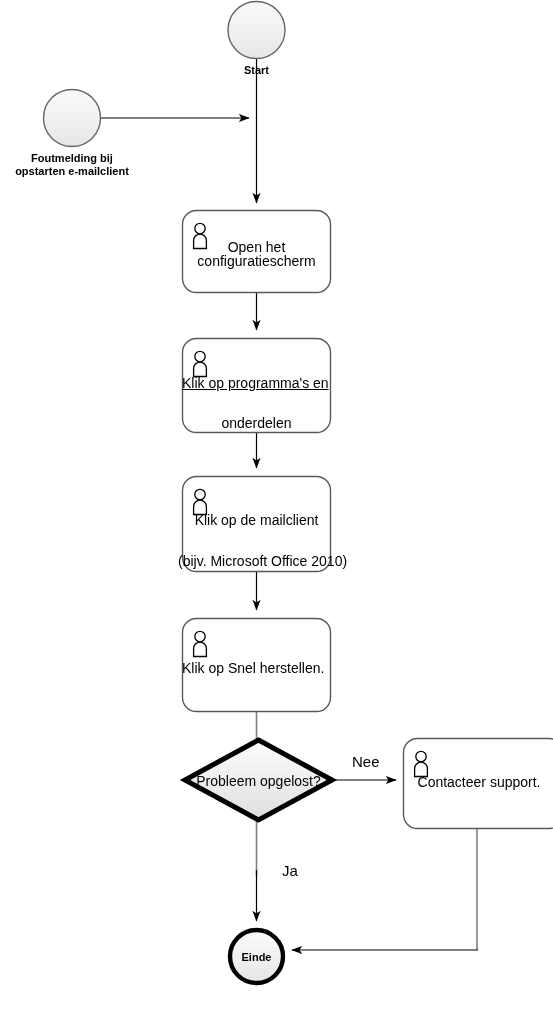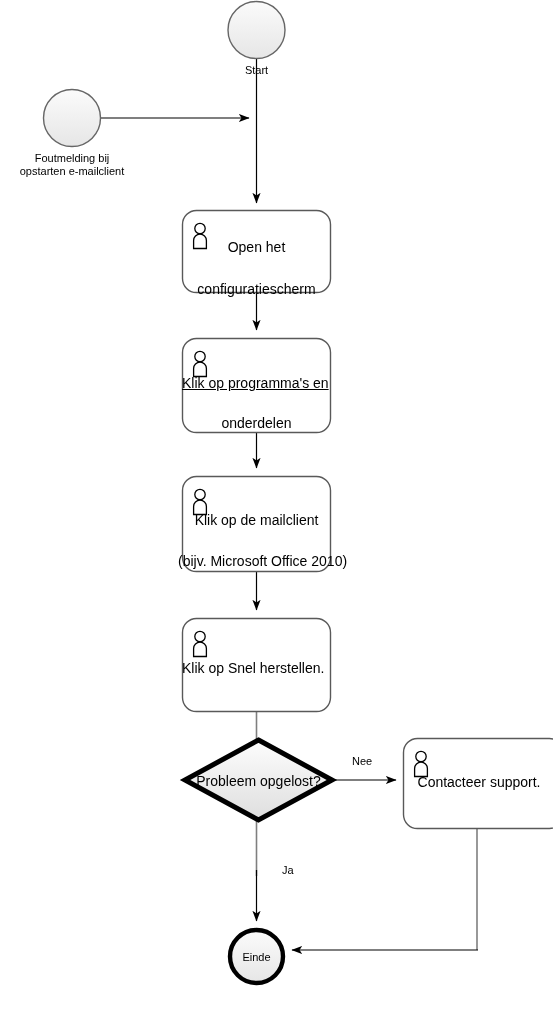--- a/index.html
+++ b/index.html
@@ -26,35 +26,35 @@
   }
   .node-label {
     position: absolute;
     text-align: center;
     font-size: 11px;
     line-height: 13px;
     color: #000000;
     white-space: pre;
   }
   .terminal-caption {
-    font-weight: normal;
+    font-weight: bold;
     font-size: 11px;
     line-height: 13px;
   }
   .box-text {
     position: absolute;
     text-align: center;
     font-size: 14px;
     line-height: 14px;
     color: #000000;
     white-space: pre;
   }
   .edge-label {
     position: absolute;
-    font-size: 11px;
+    font-size: 15px;
     line-height: 13px;
     color: #000000;
     white-space: pre;
   }
 </style>
 </head>
 <body>
 
 <div id="canvas">
 
@@ -167,21 +167,21 @@
       <circle cx="256.5" cy="956.5" r="26.5" fill="url(#nodeGrad)" stroke="#000000" stroke-width="4.4"></circle>
     </g>
   </svg>
 
   <div class="node-label terminal-caption" style="left:206px; top:64px; width:101px;">Start</div>
 
   <div class="node-label terminal-caption" style="left:2px; top:152px; width:140px;">Foutmelding bij</div>
   <div class="node-label terminal-caption" style="left:2px; top:165px; width:140px;">opstarten e-mailclient</div>
 
   <div class="box-text" style="left:186px; top:240px; width:141px;">Open het</div>
-  <div class="box-text" style="left:186px; top:254px; width:141px;margin-top:28px;">configuratiescherm</div>
+  <div class="box-text" style="left:186px; top:254px; width:141px;">configuratiescherm</div>
 
   <div class="box-text" style="left:182px; top:376px; width:137px;text-decoration:underline;">Klik op programma's en</div>
   <div class="box-text" style="left:182px; top:390px; width:149px;margin-top:26px;">onderdelen</div>
 
   <div class="box-text" style="left:180px; top:513px; width:153px;">Klik op de mailclient</div>
   <div class="box-text" style="left:178px; top:554px; width:157px;">(bijv. Microsoft Office 2010)</div>
 
   <div class="box-text" style="left:182px; top:661px; width:131px;">Klik op Snel herstellen.</div>
 
   <div class="box-text" style="left:185px; top:774px; width:147px;">Probleem opgelost?</div>

